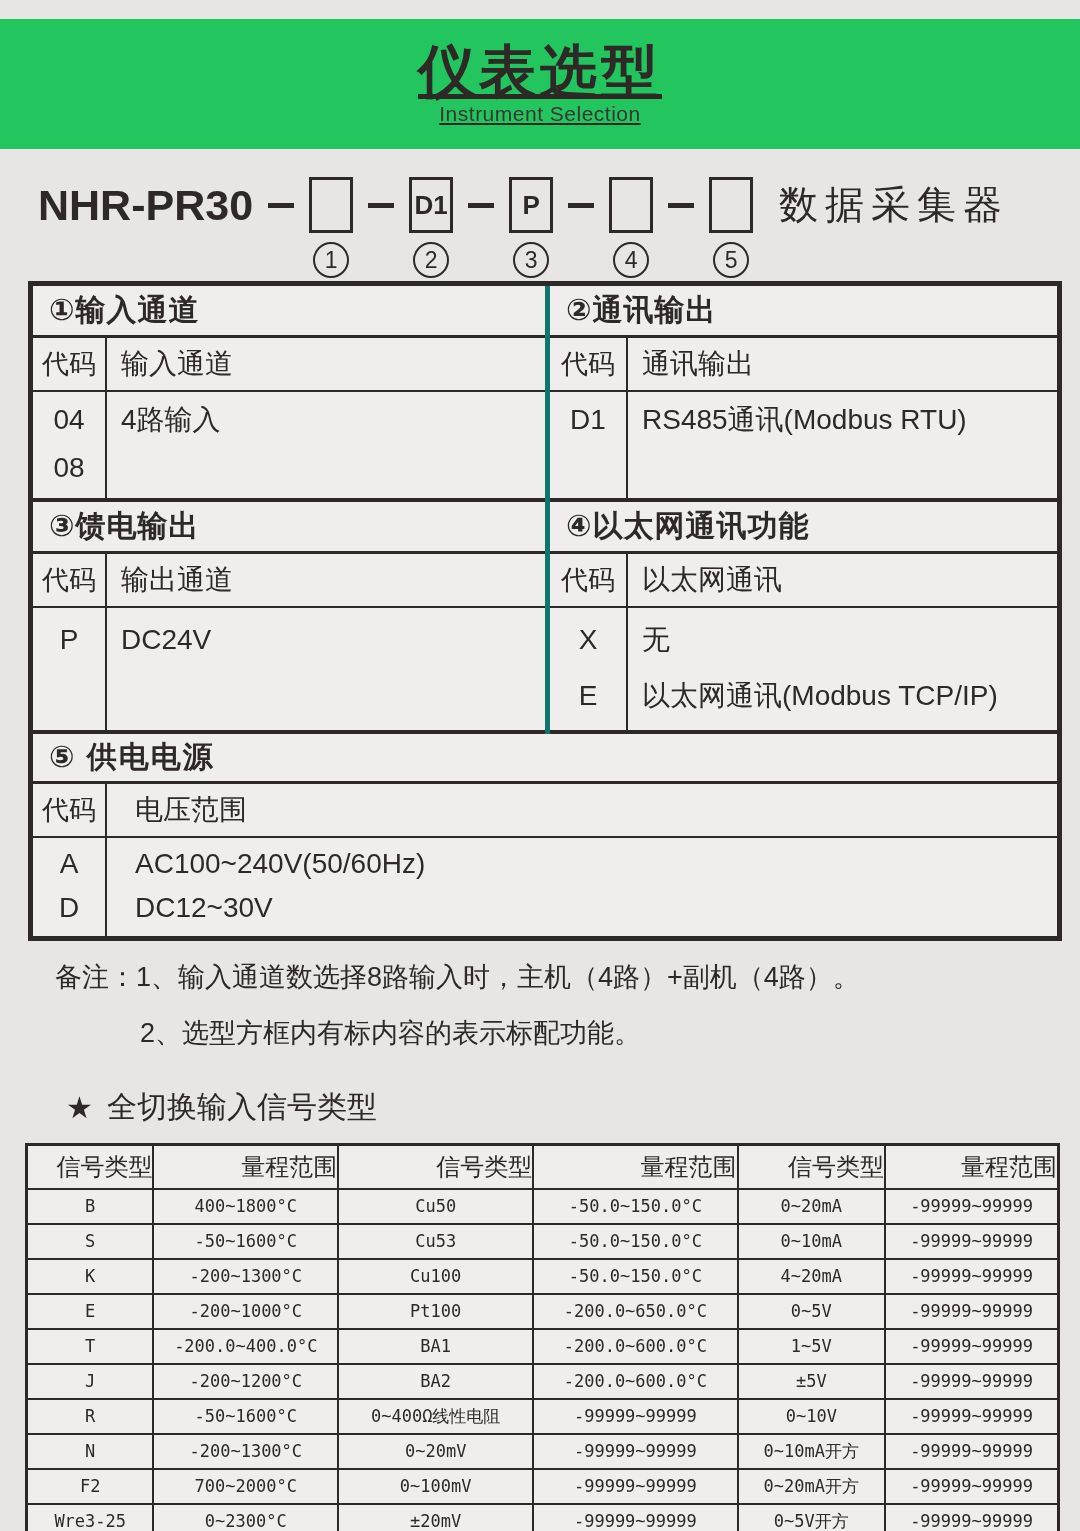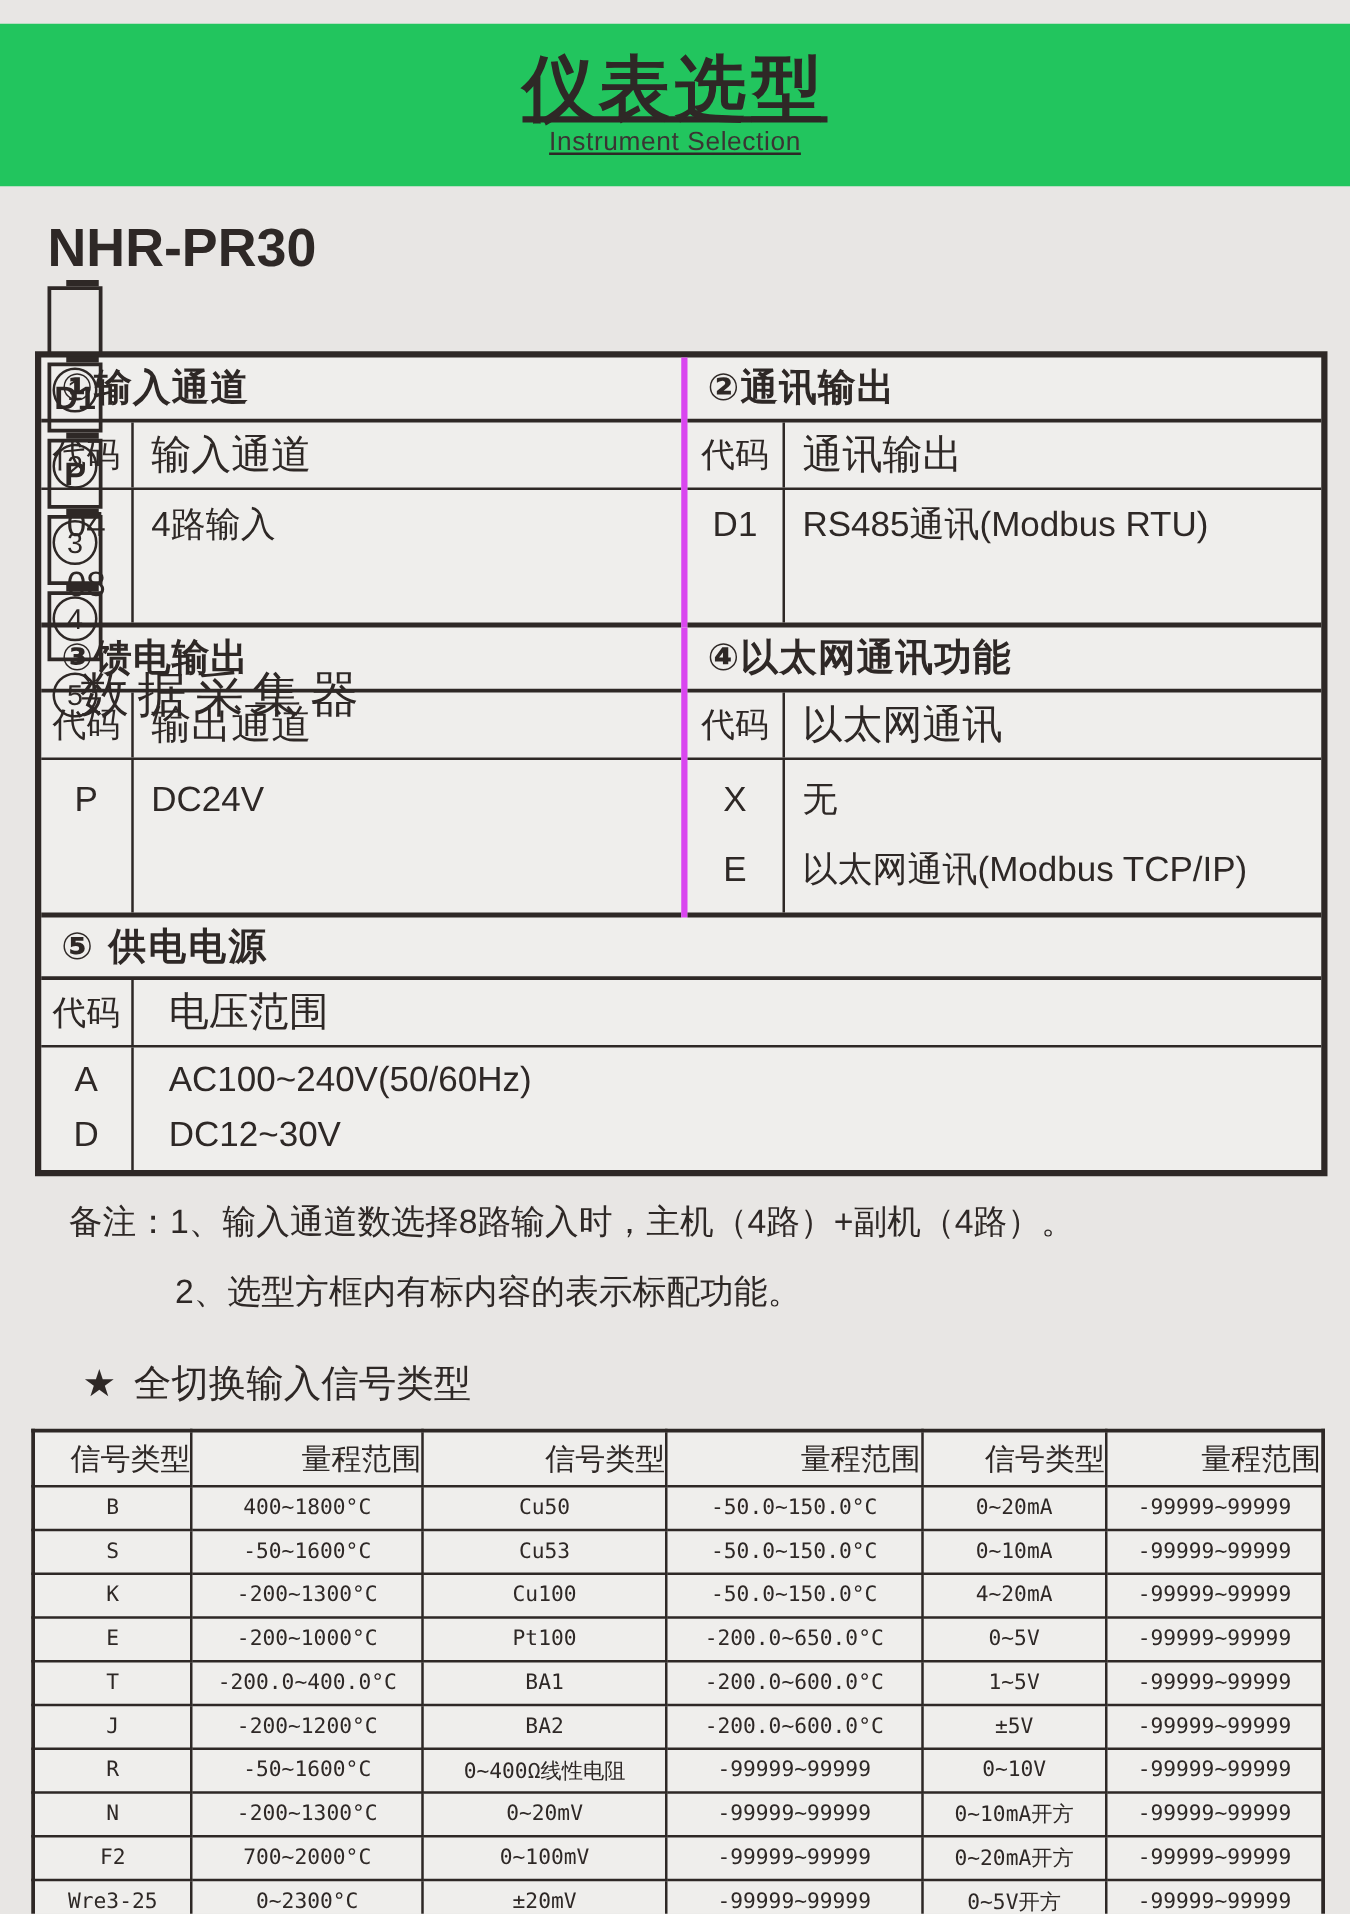--- a/index.html
+++ b/index.html
@@ -14,21 +14,21 @@
     margin-top: 19px;
     height: 130px;
     background: #22c55e;
     display: flex; flex-direction: column; align-items: center; justify-content: center; text-decoration: underline;
   }
   .banner-title { font-size: 57px; font-weight: 700; letter-spacing: 4px; line-height: 1.05; }
   .banner-sub   { font-size: 21px; font-weight: 400; color: #3a3533; letter-spacing: 0.5px; }
 
   
   .model-area { margin: 26px 0 0 38px; padding-bottom: 46px; position: relative; }
-  .model-row  { display: flex; height: 60px; flex-direction: column; }
+  .model-row  { display: flex; align-items: center; height: 60px; }
   .model-prefix { font-size: 43px; font-weight: 700; letter-spacing: 0px; white-space: nowrap; }
   .dash { width: 26px; height: 5px; background: #2e2826; margin: 0 15px; flex: 0 0 auto; }
   .slot {
     position: relative; width: 44px; height: 56px;
     border: 3px solid #2e2826; flex: 0 0 auto;
     display: flex; align-items: center; justify-content: center;
     font-size: 26px; font-weight: 700;
   }
   .slot-num {
     position: absolute; top: calc(100% + 12px); left: 50%; transform: translateX(-50%);
@@ -38,33 +38,33 @@
   }
   .model-suffix { font-size: 39px; font-weight: 500; letter-spacing: 7px; margin-left: 26px; white-space: nowrap; }
 
   
   .sel-table {
     margin-left: 28px; width: 1034px;
     border: 5px solid #2e2826; background: #efeeec;
   }
   .band { display: flex; }
   .half-l { width: 512px; display: flex; flex-direction: column; }
-  .half-r { flex: 1; border-left: 5px solid #d946ef; display: flex; flex-direction: column; }
+  .half-r { flex: 1; border-left: 5px solid #0f766e; display: flex; flex-direction: column; }
   .sec-title {
     height: 52px; border-bottom: 3px solid #2e2826;
     display: flex; align-items: center; padding-left: 16px;
     font-size: 30px; font-weight: 700; letter-spacing: 1px;
   }
   .hdr-row { display: flex; height: 54px; border-bottom: 2px solid #2e2826; font-family: Liberation Mono, monospace; }
   .code-h {
     width: 74px; border-right: 2px solid #2e2826; flex: 0 0 auto;
     display: flex; align-items: center; justify-content: center; font-size: 27px;
   }
   .half-r .code-h, .half-r .codecol { width: 78px; }
-  .desc-h { flex: 1; display: flex; align-items: center; padding-left: 14px; font-size: 32px; }
+  .desc-h { flex: 1; display: flex; align-items: center; padding-left: 14px; font-size: 28px; }
   .data-row { display: flex; border-bottom: 4px solid #2e2826; flex: 1; }
   .data-row.no-bb { border-bottom: none; }
   .codecol { width: 74px; border-right: 2px solid #2e2826; flex: 0 0 auto; padding: 4px 0 6px; }
   .desccol { flex: 1; padding: 4px 0 6px; }
   .entry { height: 48px; display: flex; align-items: center; font-size: 28px; }
   .codecol .entry { justify-content: center; }
   .desccol .entry { padding-left: 14px; }
   .band-mid .entry { height: 56px; }
   .band-pow .sec-title { height: 50px; letter-spacing: 2px; }
   .band-pow .hdr-row .desc-h { padding-left: 28px; }

